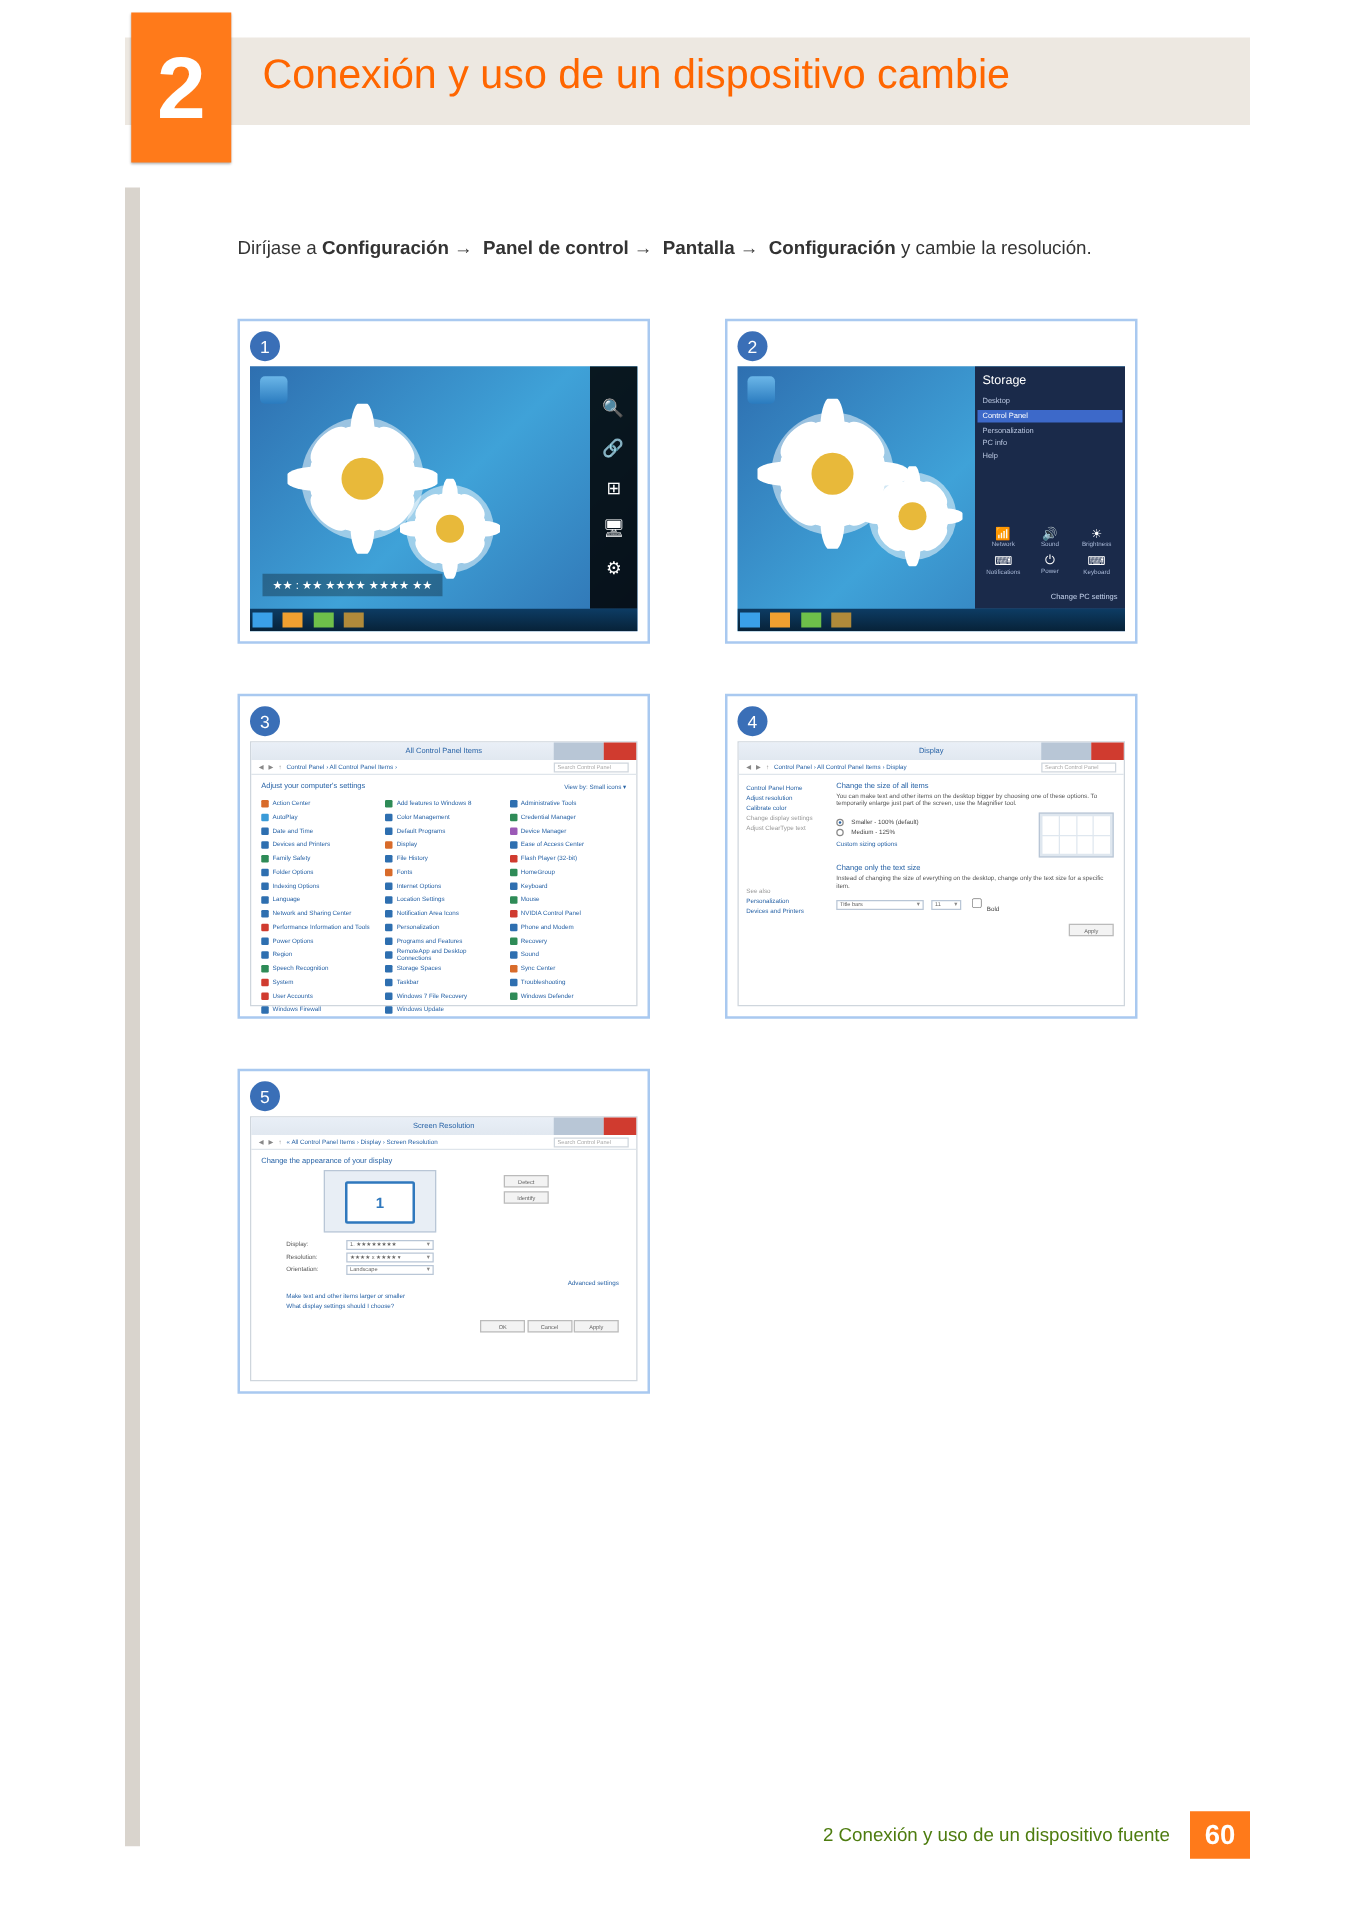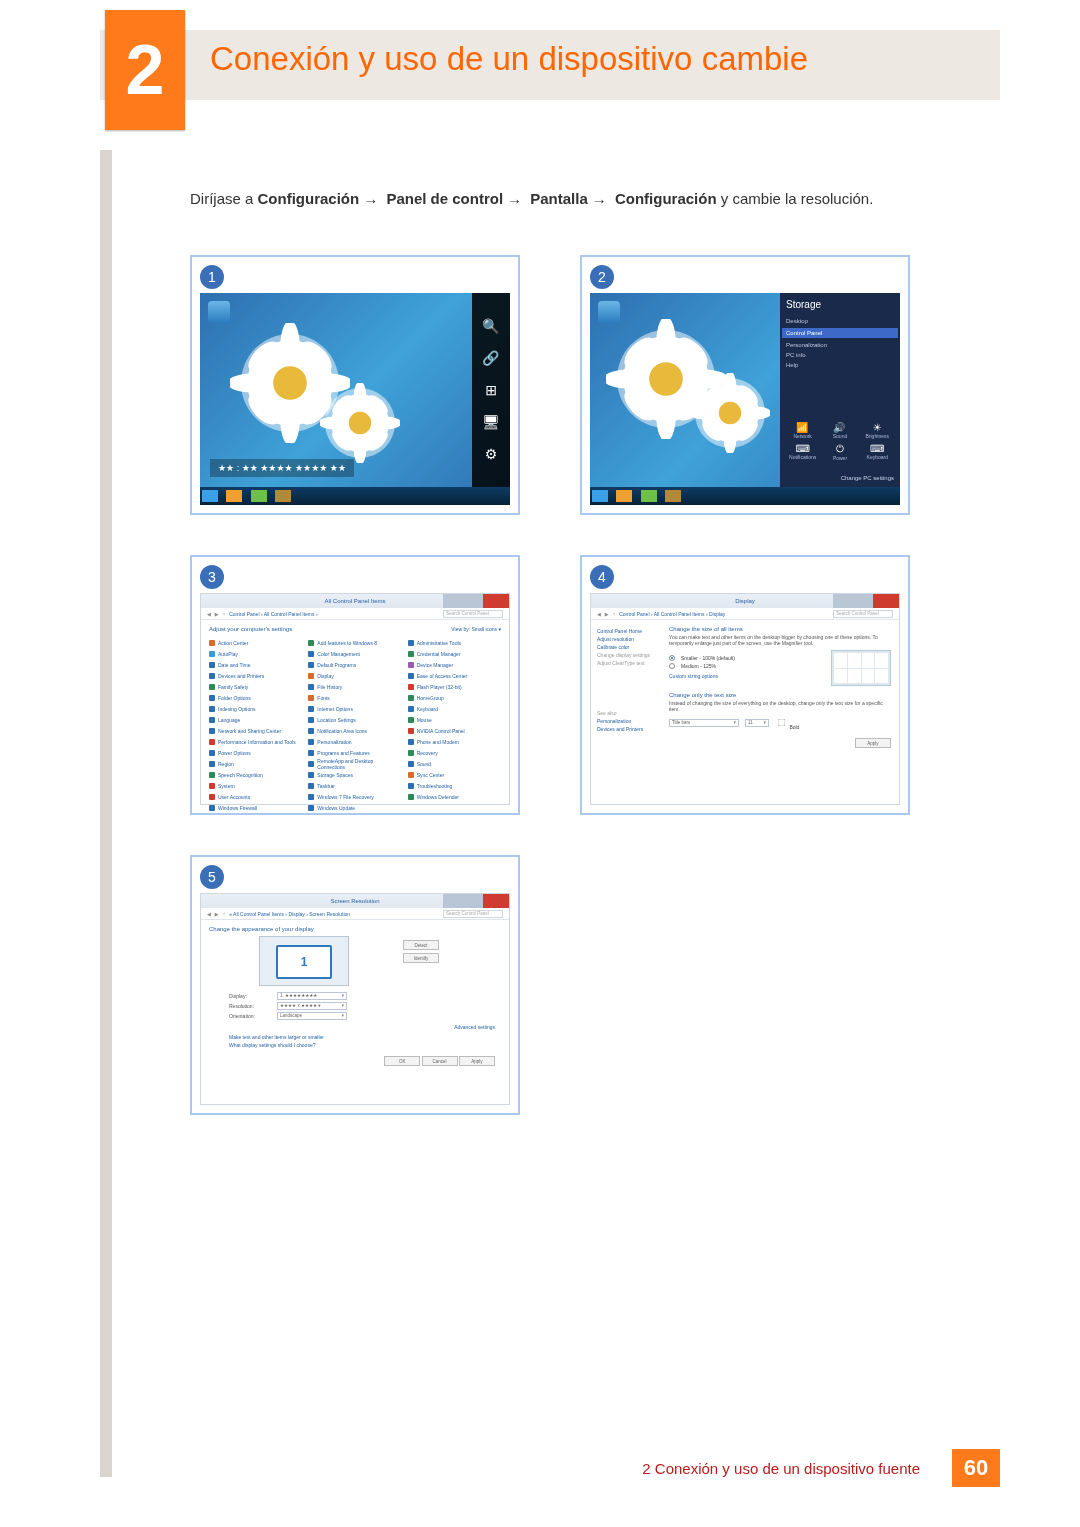--- a/index.html
+++ b/index.html
@@ -315,25 +315,25 @@
   .footer {
     position: absolute;
     bottom: 40px;
     right: 80px;
     display: flex;
     align-items: stretch;
     height: 38px;
   }
   .footer .ftxt {
     background: transparent;
-    color: #b91c1c;
+    color: #4d7c0f;
     font-size: 15px;
     display: flex;
     align-items: center;
-    padding-right: 32px;
+    padding-right: 16px;
   }
   .footer .pg {
     background: #ff7a1a;
     color: #fff;
     font-weight: bold;
     font-size: 22px;
     width: 48px;
     display: flex;
     align-items: center;
     justify-content: center;

